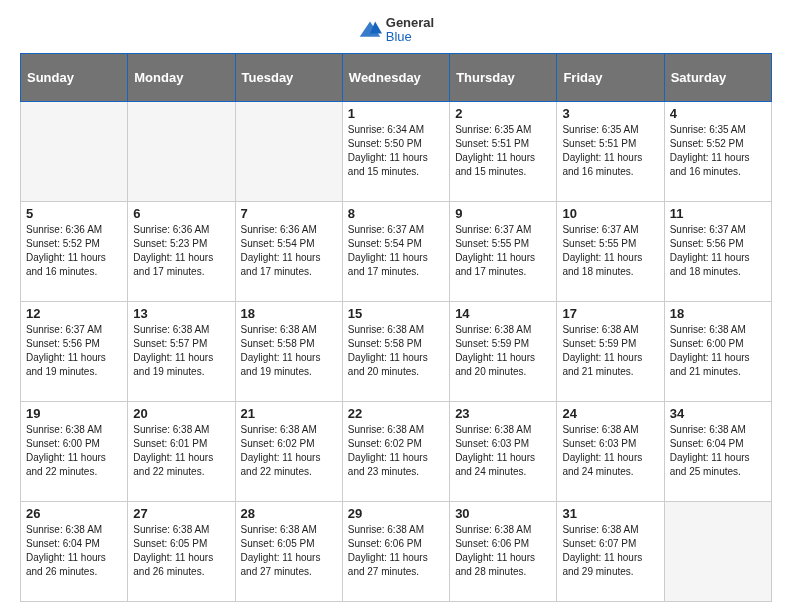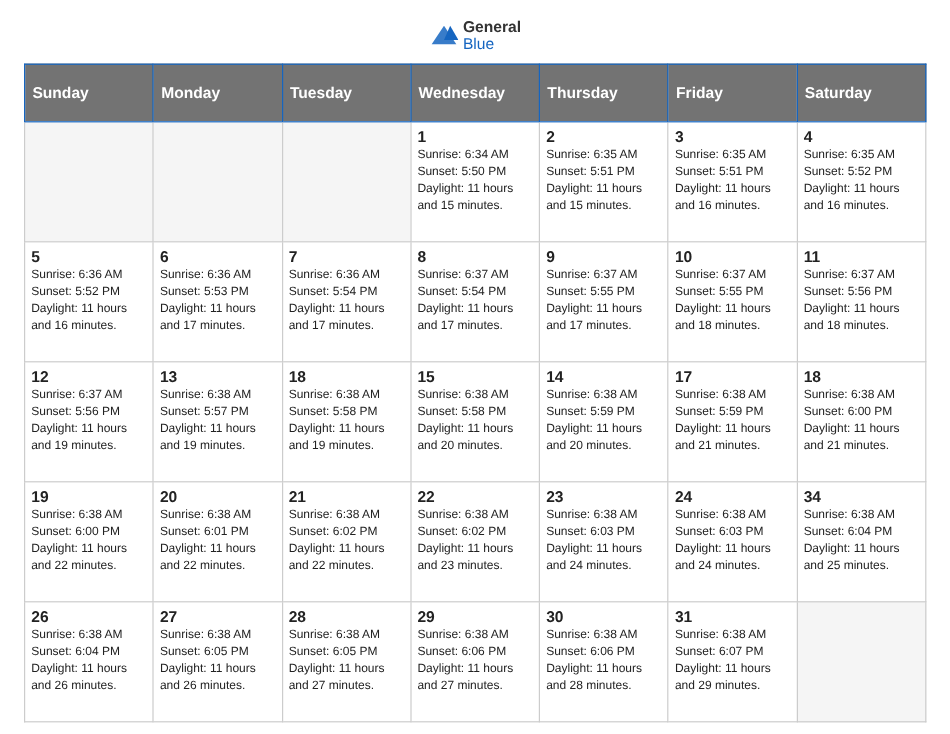--- a/index.html
+++ b/index.html
@@ -166,21 +166,21 @@
         <div class="day-info">
           <span>Sunrise: 6:36 AM</span><br>
           <span>Sunset: 5:52 PM</span><br>
           <span>Daylight: 11 hours and 16 minutes.</span>
         </div>
       </td>
           <td>
         <span class="day-num">6</span>
         <div class="day-info">
           <span>Sunrise: 6:36 AM</span><br>
-          <span>Sunset: 5:53 PM</span><br>
+          <span>Sunset: 5:23 PM</span><br>
           <span>Daylight: 11 hours and 17 minutes.</span>
         </div>
       </td>
           <td>
         <span class="day-num">7</span>
         <div class="day-info">
           <span>Sunrise: 6:36 AM</span><br>
           <span>Sunset: 5:54 PM</span><br>
           <span>Daylight: 11 hours and 17 minutes.</span>
         </div>

